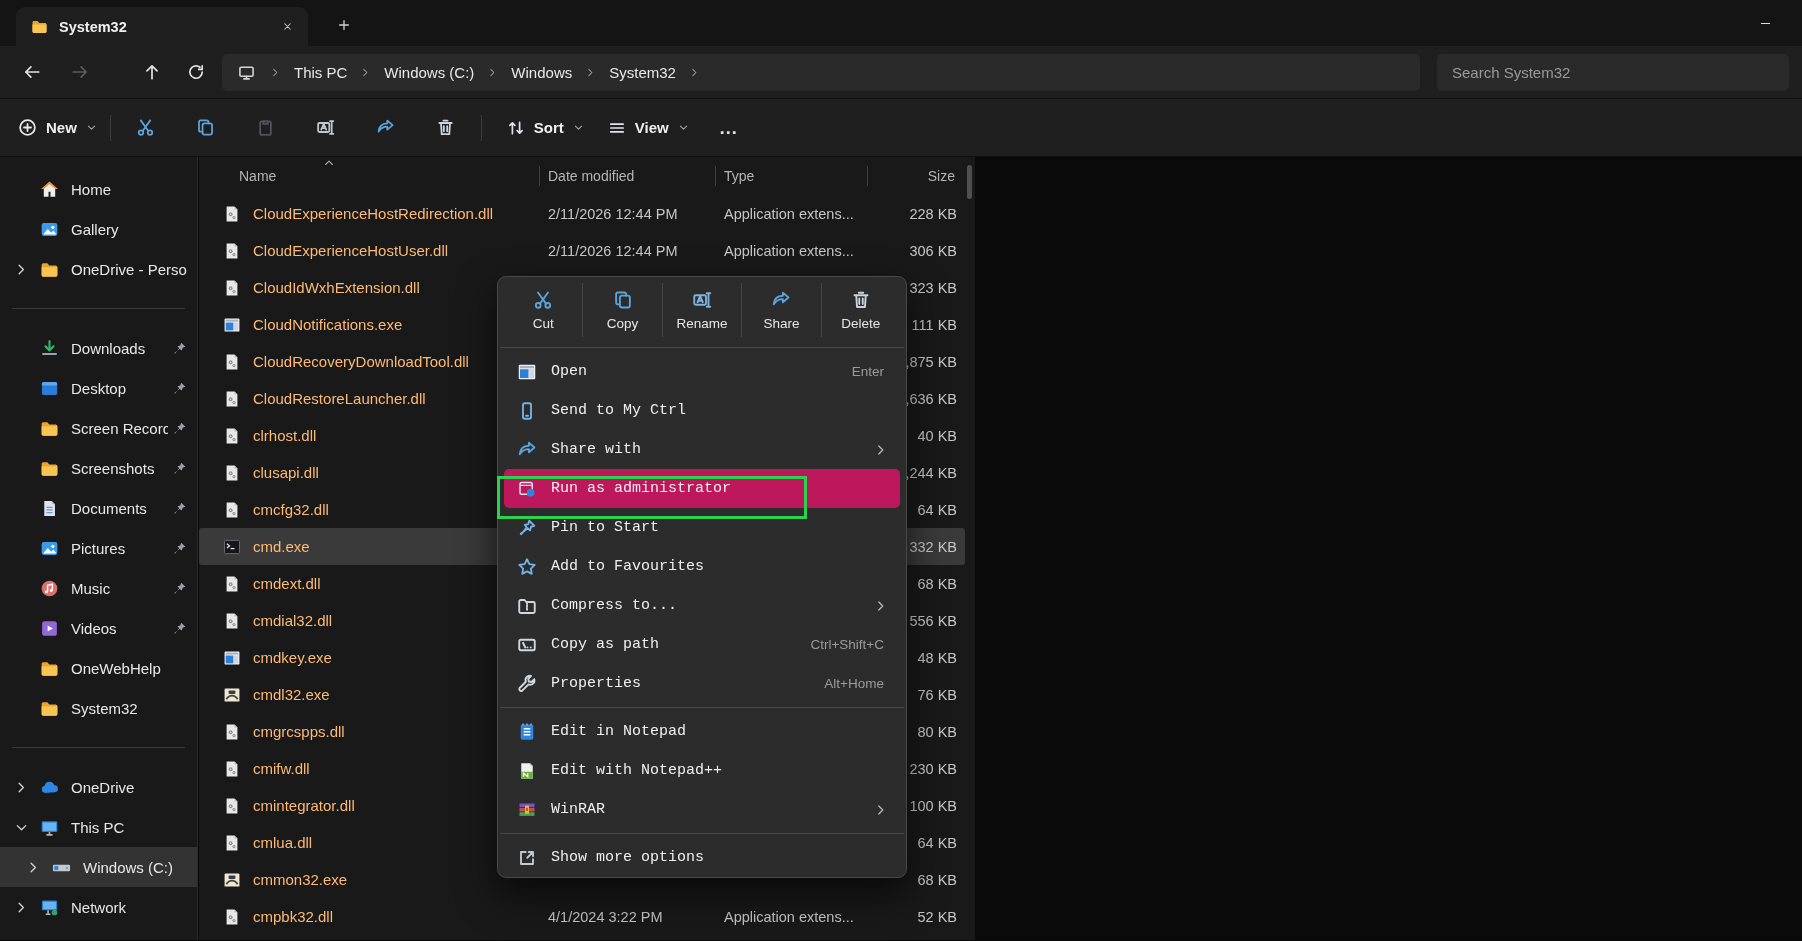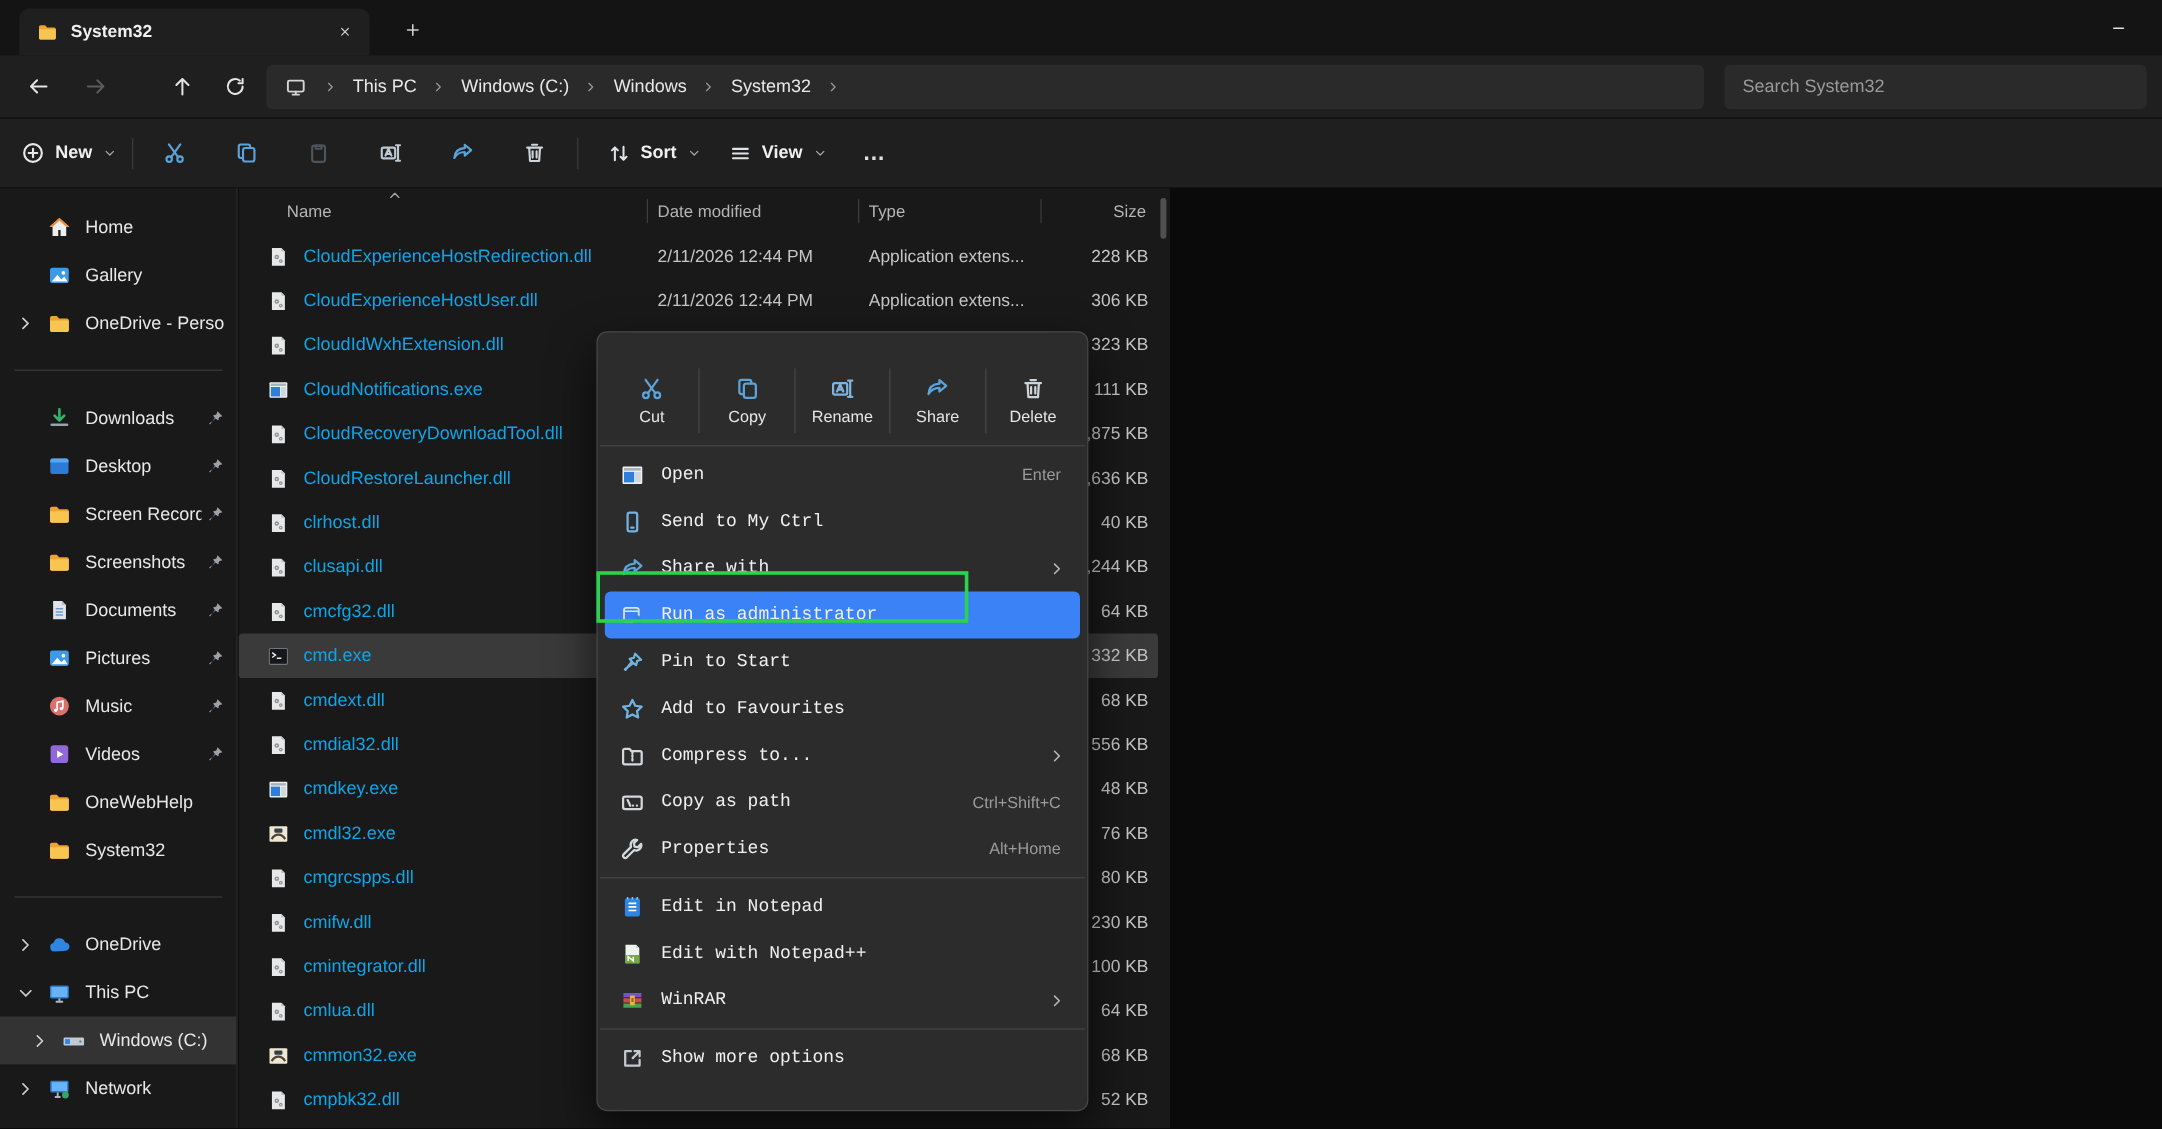--- a/index.html
+++ b/index.html
@@ -74,39 +74,39 @@
     align-items:center;color:#b5b5b5;font-size:14px;}
   .hname{padding-left:40px;}
   .hdate,.htype{padding-left:9px;}
   .hsize{text-align:right;padding-right:8px;}
   .hsep{position:absolute;top:9px;width:1px;height:20px;background:#3d3d3d;}
   .hcaret{position:absolute;left:124px;top:0px;width:12px;height:12px;color:#a8a8a8;}
   .rows{position:absolute;left:0;top:38px;width:766px;}
   .frow{height:37px;display:grid;grid-template-columns:340px 176px 152px 96px;align-items:center;
     border-radius:3px;}
   .frow.sel{background:#3a3a3a;}
-  .fname{display:flex;align-items:center;gap:12px;padding-left:24px;color:#0ea5e9;font-size:15px;
+  .fname{display:flex;align-items:center;gap:12px;padding-left:24px;color:#fdba74;font-size:15px;
     overflow:hidden;white-space:nowrap;}
   .fname .fico{width:18px;height:18px;}
   .fdate,.ftype{color:#c6c6c6;font-size:14.5px;padding-left:9px;white-space:nowrap;overflow:hidden;}
   .fsize{color:#c6c6c6;font-size:14.5px;text-align:right;padding-right:6px;white-space:nowrap;}
   .scrollthumb{position:absolute;right:3px;top:8px;width:5px;height:34px;background:#4f4f4f;border-radius:3px;}
 
   
   .ctxmenu{position:absolute;left:497px;top:276px;width:410px;background:#2c2c2c;
     border:1px solid #484848;border-radius:9px;box-shadow:0 16px 38px rgba(0,0,0,.65);
-    z-index:20;padding:24px 0;box-sizing:border-box;}
+    z-index:20;padding:0 0;box-sizing:border-box;}
   .cmdbar{display:flex;align-items:stretch;height:66px;margin:0 6px;}
   .mcmd{flex:1;display:flex;flex-direction:column;align-items:center;justify-content:center;gap:6px;
     border-radius:6px;color:#e6e6e6;font-size:13.5px;}
   .mcmd .cico{width:20px;height:20px;}
   .mcsep{width:1px;background:#474747;margin:6px 0;flex:none;}
   .mdiv{height:1px;background:#474747;margin:4px 2px;}
   .mi{height:39px;margin:0 6px;display:flex;align-items:center;border-radius:5px;font-size:15px;color:#f0f0f0;}
-  .mi.hov{background:#3b82f6;justify-content:center;}
+  .mi.hov{background:#be185d;justify-content:center;}
   .mico{width:20px;height:20px;margin-left:13px;}
   .mlabel{margin-left:14px;flex:1;white-space:nowrap;font-family:Liberation Mono, monospace;}
   .maccel{color:#9b9b9b;font-size:13.5px;margin-right:16px;}
   .msub{width:14px;height:14px;color:#b9b9b9;margin-right:12px;}
 
   
   .annotation{position:absolute;left:497px;top:476px;width:304px;height:37px;
     border:3px solid #2ad24e;z-index:30;}
 </style>
 </head>

